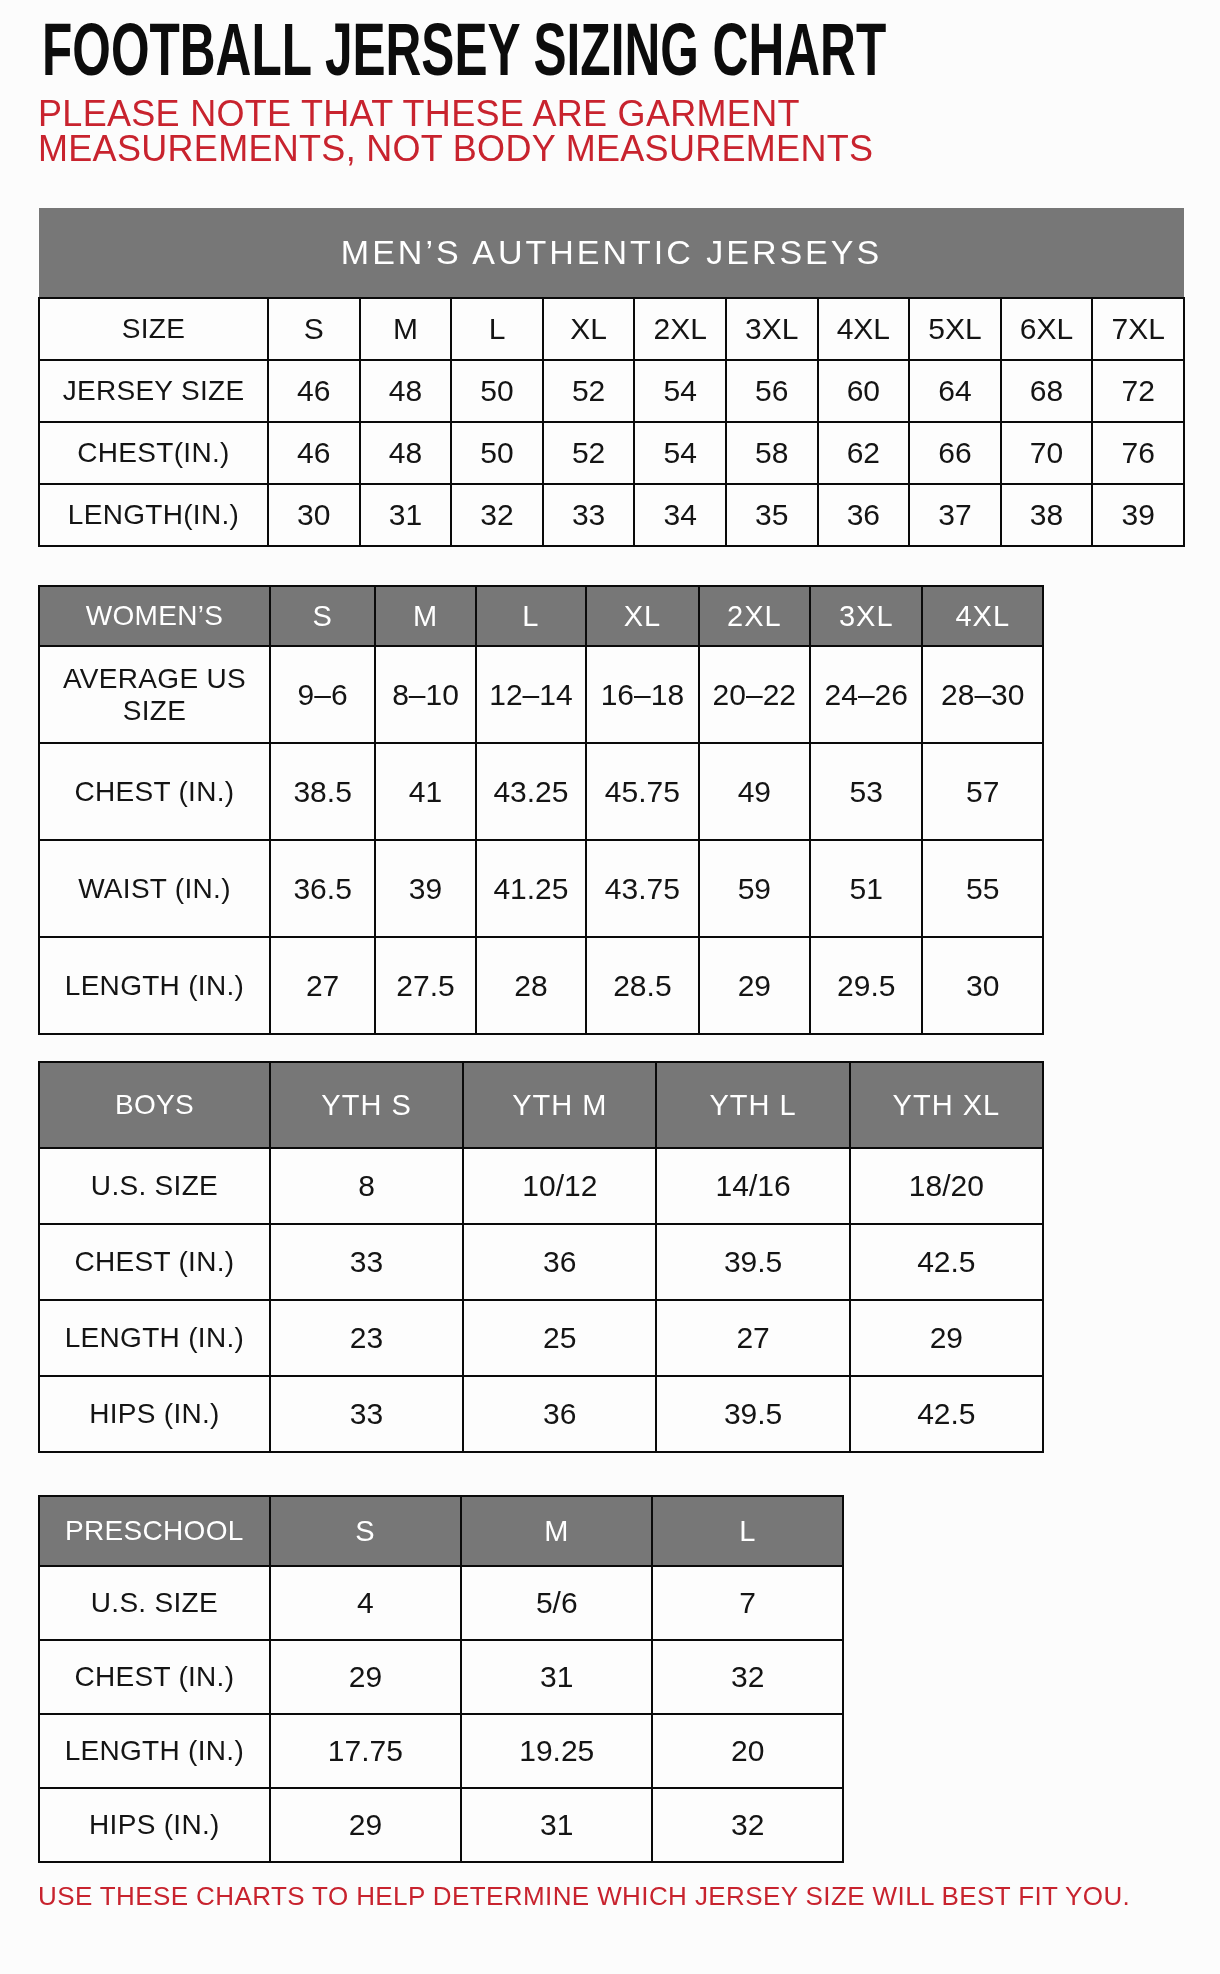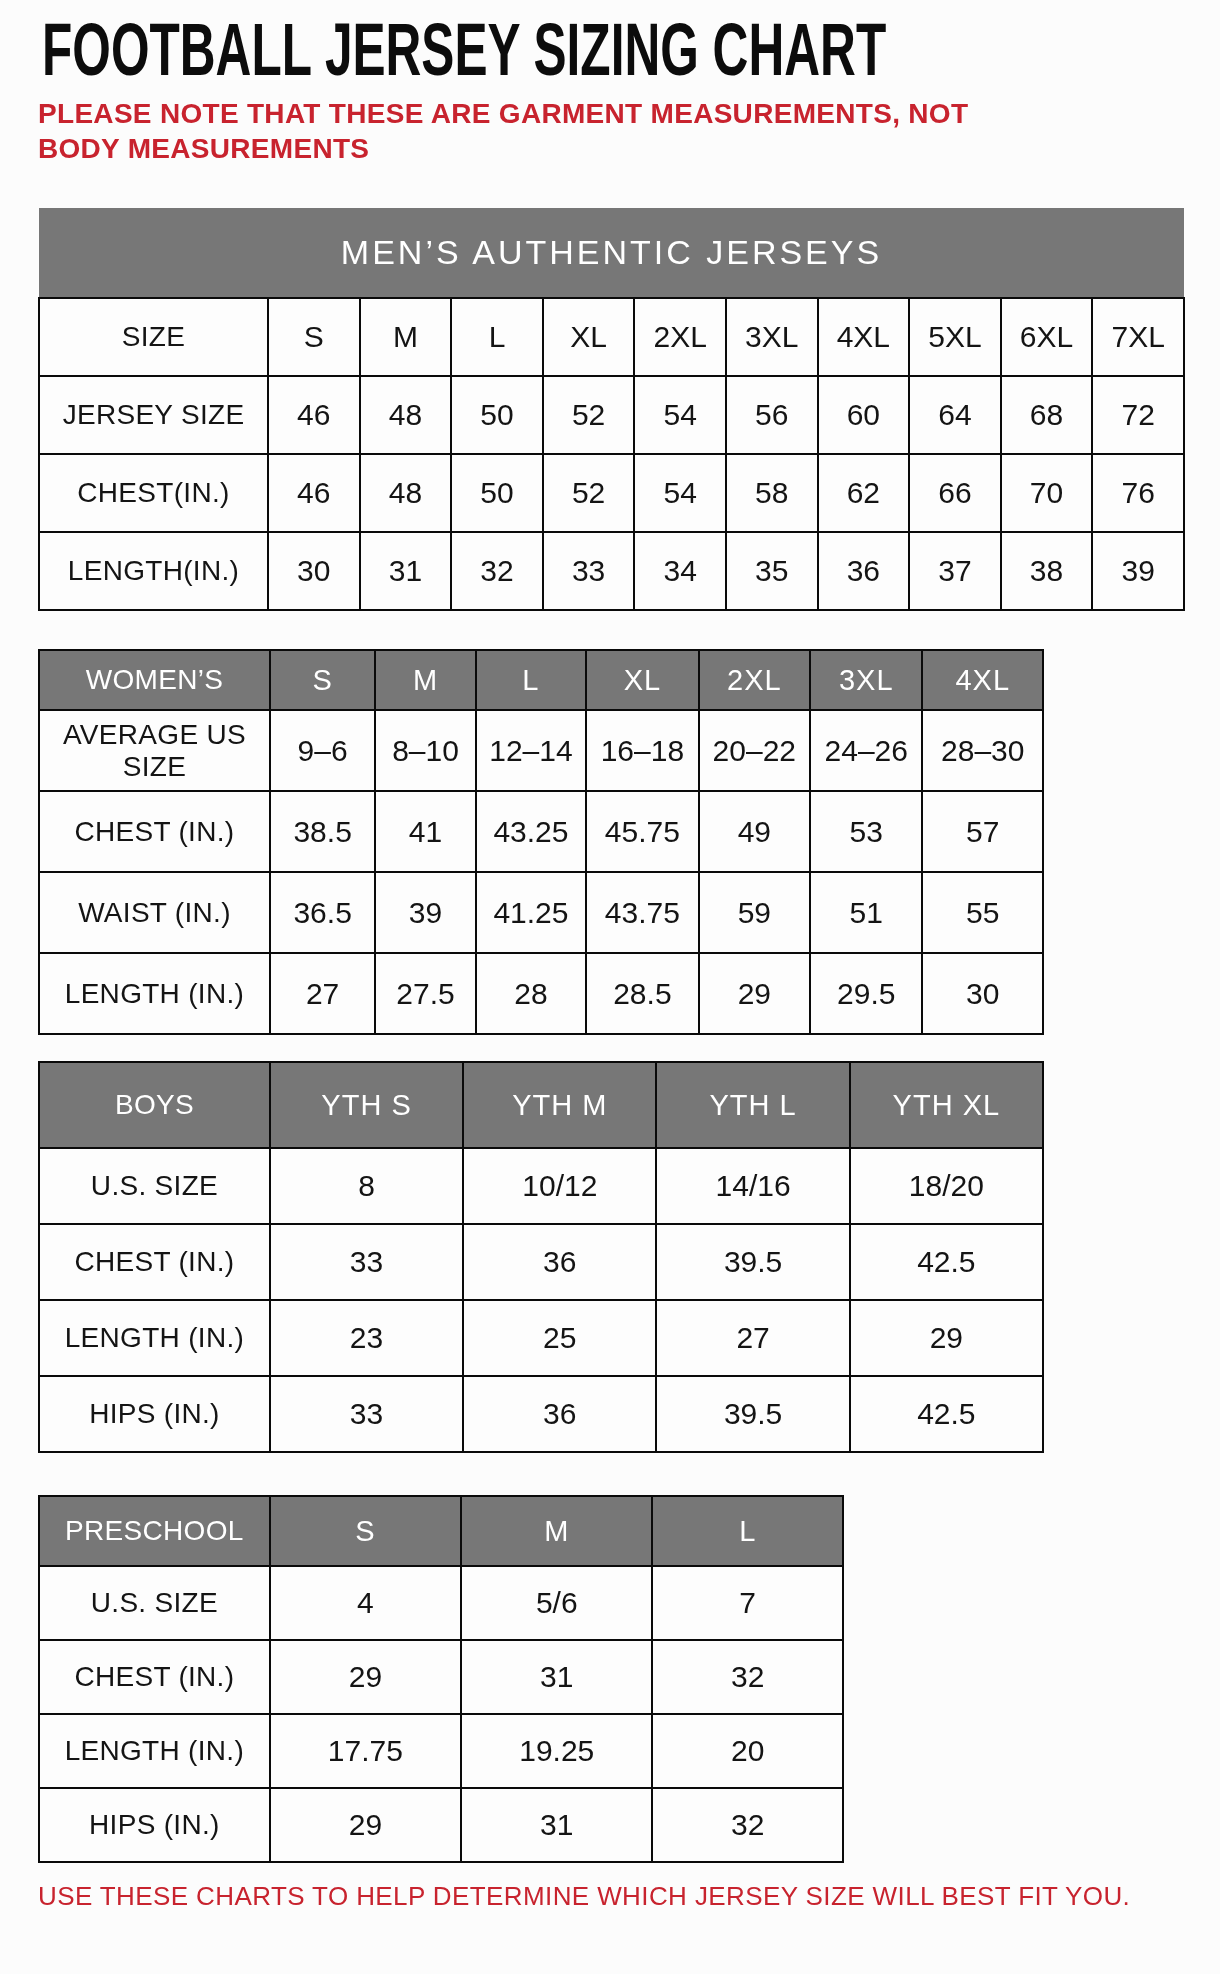--- a/index.html
+++ b/index.html
@@ -25,21 +25,21 @@
     display:inline-block;
     font-size:62px;font-weight:bold;letter-spacing:0;
     transform:scale(0.80,1.20);
     transform-origin:left center;
     color:#0c0c0c;
   }
   .subtitle{
     margin:8px 0 0 0;
     max-width:950px;
     color:var(--red);
-    font-size:28px;line-height:35px;font-weight:700;
+    font-size:36px;line-height:35px;font-weight:400;
     letter-spacing:0.3px;
   }
 
   table.sizing-table{
     border-collapse:collapse;
     table-layout:fixed;
     text-align:center;
     background:#fdfdfd;
   }
   table.mens{width:1147px;margin-top:42px;}
@@ -62,23 +62,23 @@
     height:90px;
   }
   .gray-cell{
     background:var(--gray) !important;
     color:#fff;
     font-size:29px;letter-spacing:1px;
   }
   .label-cell{font-size:28px;letter-spacing:0.3px;}
   .value-cell{font-size:30px;}
 
-  .mens  tr.body-row{height:78px;}
+  .mens  tr.body-row{height:62px;}
   .womens tr.gray-row{height:60px;}
-  .womens tr.body-row{height:81px;}
+  .womens tr.body-row{height:97px;}
   .boys tr.gray-row{height:86px;}
   .boys tr.body-row{height:76px;}
   .preschool tr.gray-row{height:70px;}
   .preschool tr.body-row{height:74px;}
 
   .footer-note{
     margin:18px 0 0 0;
     color:var(--red);
     font-size:26px;font-weight:400;letter-spacing:0.4px;
     white-space:nowrap;

